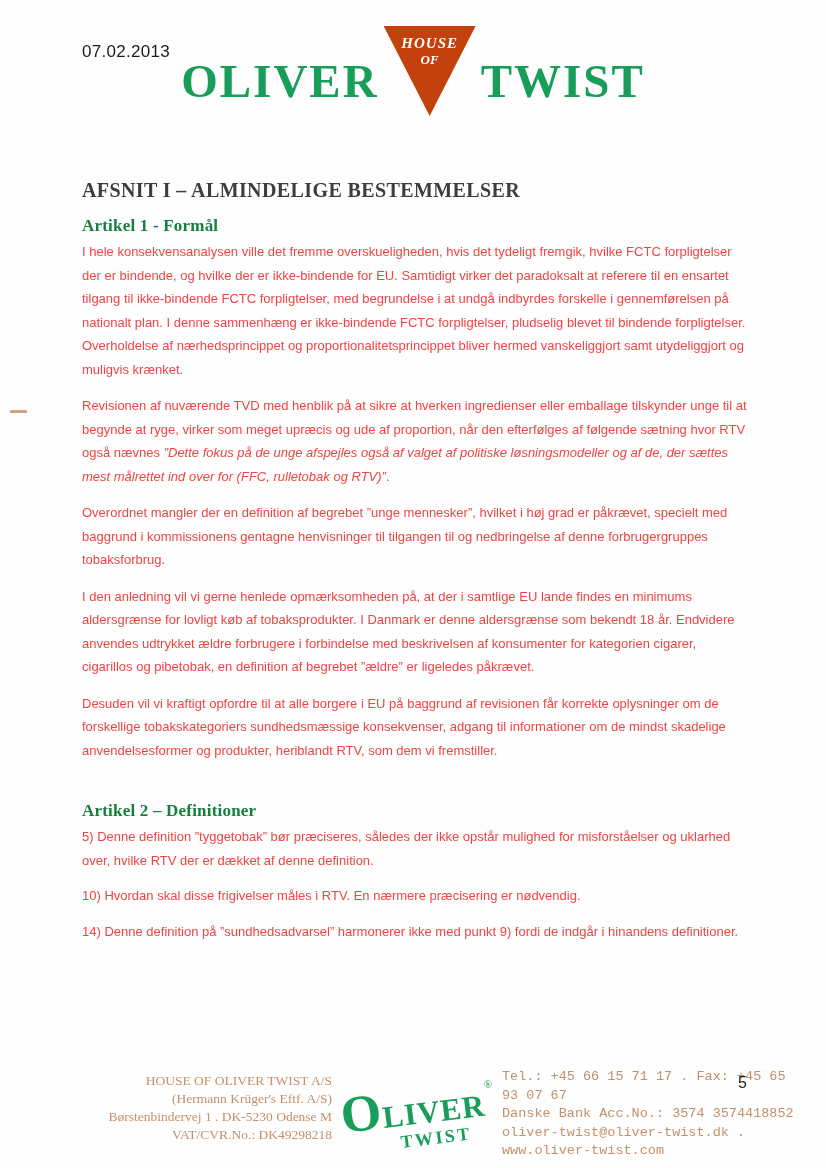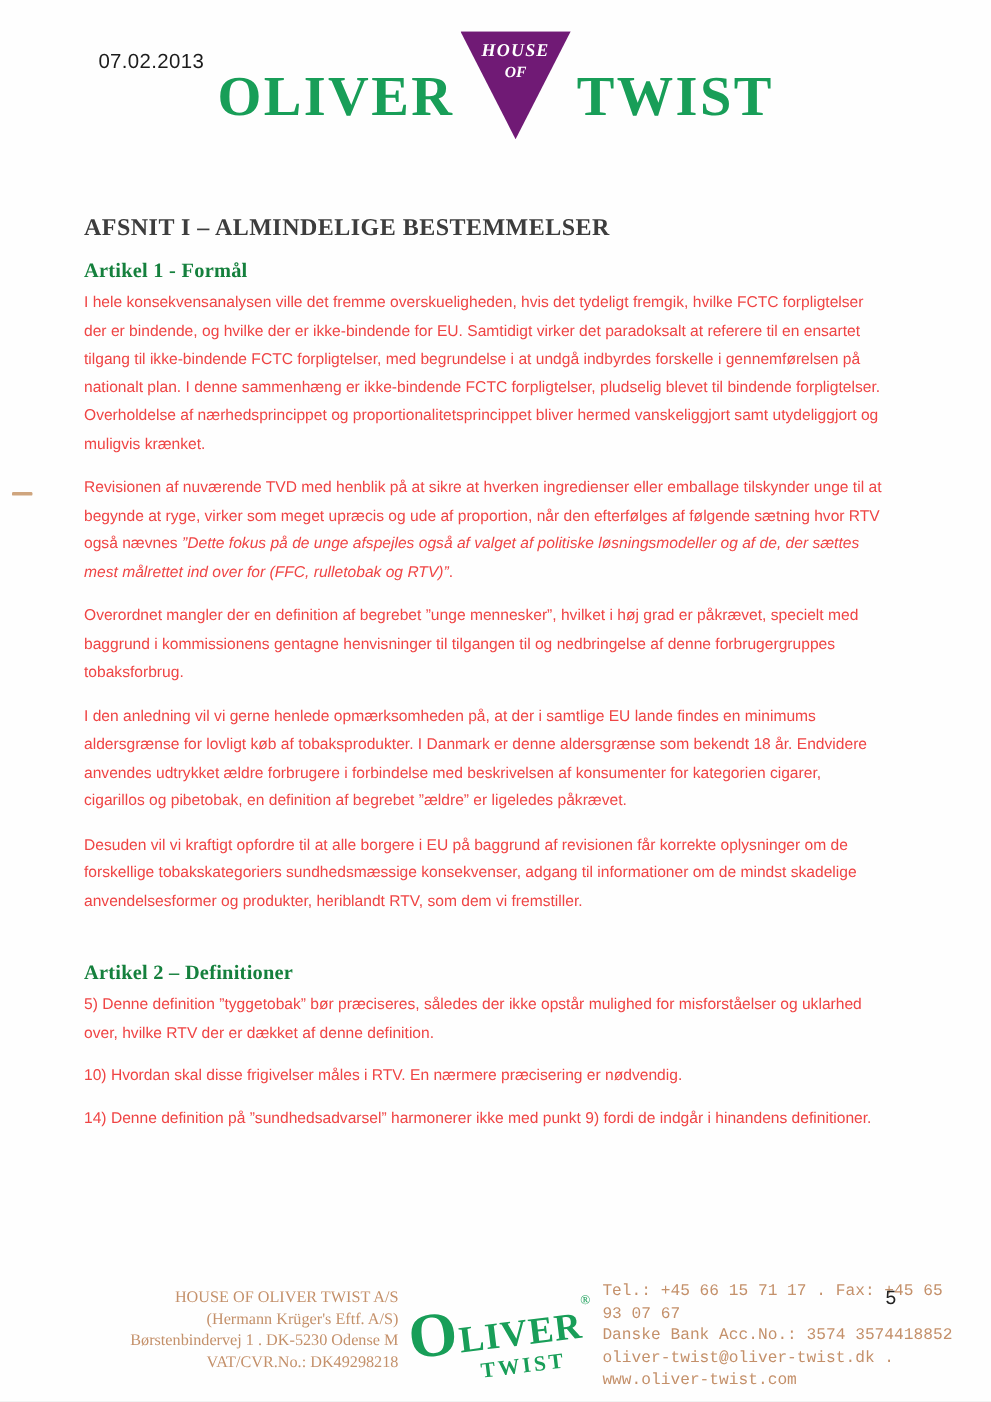--- a/index.html
+++ b/index.html
@@ -22,38 +22,38 @@
     position:absolute; left:0; right:0; top:26px;
     display:flex; justify-content:center; align-items:flex-start;
   }
   .tl-word {
     font-family:"Liberation Serif", serif; font-weight:bold;
     font-size:47px; line-height:1; color:#189e58;
     letter-spacing:2px; padding-top:32px;
   }
   .tl-triangle {
     width:92px; height:90px; margin:0 5px;
-    background:#701a75;
+    background:#c2410c;
     clip-path:polygon(0 0, 100% 0, 50% 100%);
     display:flex; flex-direction:column; align-items:center;
     color:#ffffff; font-family:"Liberation Serif", serif;
     font-style:italic; font-weight:bold;
     flex-shrink:0;
   }
   .tl-house { font-size:15px; margin-top:9px; letter-spacing:1px; }
   .tl-of    { font-size:13px; margin-top:0; }
 
   .margin-mark {
     position:absolute; left:10px; top:410px;
     width:17px; height:3px; background:#cfa57e; border-radius:1px;
   }
 
   
   .content {
-    position:absolute; left:70px; top:178px; width:666px;
+    position:absolute; left:82px; top:178px; width:666px;
   }
   .section-title {
     margin:0 0 13px 0;
     font-family:"Liberation Serif", serif;
     font-weight:bold; font-size:20px; line-height:24px;
     color:#3d3d3d; letter-spacing:0.4px;
   }
   .article-heading {
     margin:0 0 4px 0;
     font-family:"Liberation Serif", serif;

